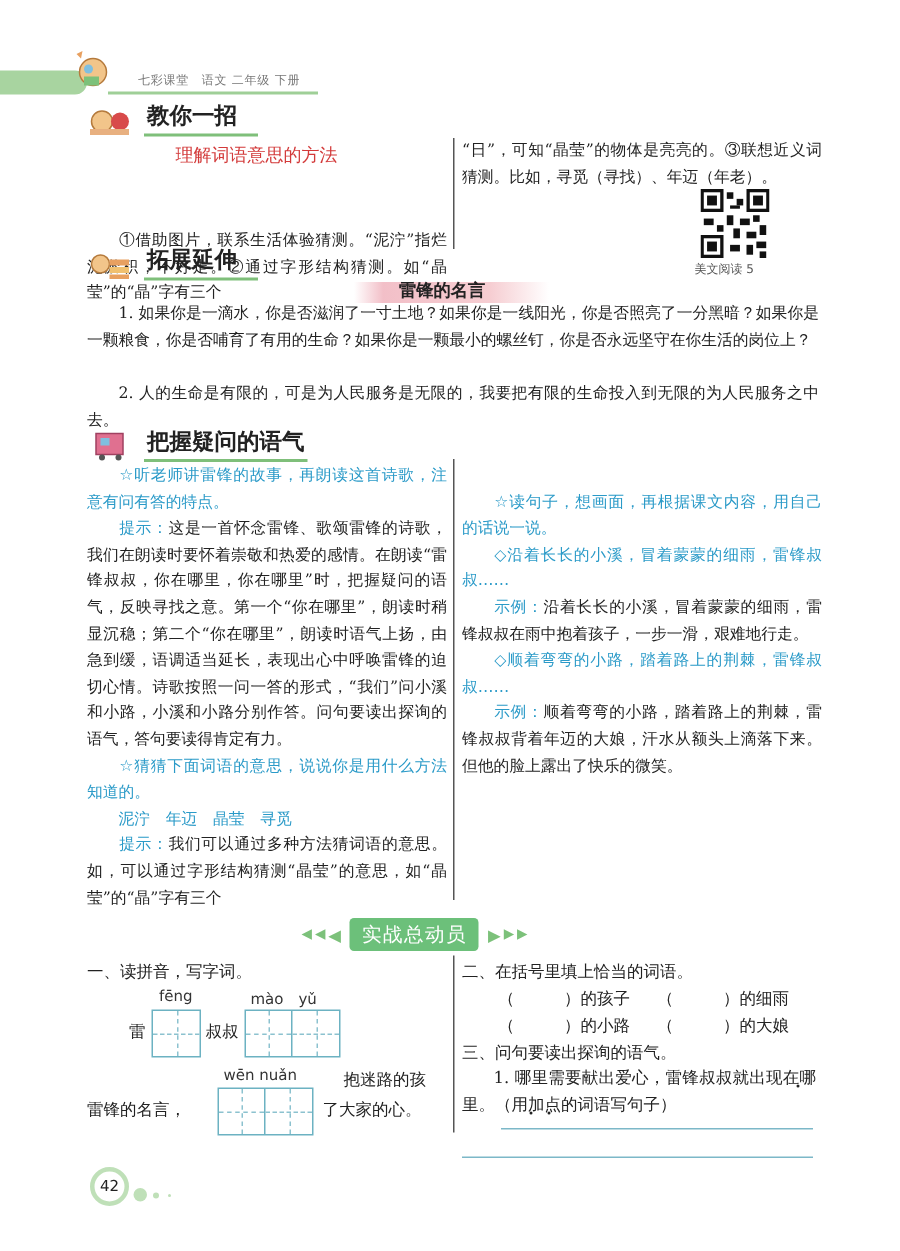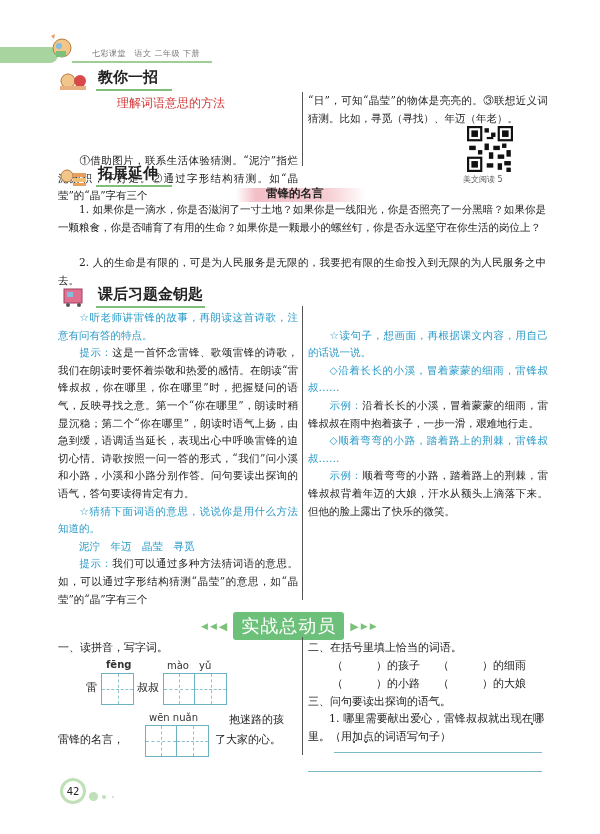--- a/index.html
+++ b/index.html
@@ -23,21 +23,21 @@
   .blue { color: #2a9ac8; font-family: "DejaVu Sans", sans-serif; }
 
   .qr { position: absolute; left: 467px; top: 126px; width: 46px; height: 46px; background: #fff; }
   .qr-cap { position: absolute; left: 463px; top: 174px; font-family: "DejaVu Sans", sans-serif; font-size: 8px; color: #555; }
 
   .brush { position: absolute; left: 236px; top: 188px; width: 130px; height: 14px; background: linear-gradient(90deg, rgba(240,180,190,0) 0%, rgba(240,180,190,0.85) 15%, rgba(245,200,205,0.9) 70%, rgba(245,200,205,0) 100%); }
   .brush-title { position: absolute; left: 266px; top: 186px; font-family: "DejaVu Serif", serif; font-weight: bold; font-size: 11.5px; color: #222; }
 
   .banner { position: absolute; left: 200px; top: 612px; display: flex; align-items: center; }
   .banner .arr { color: #7cc17a; font-size: 9px; margin: 0 1px; }
-  .banner .box { background: #6cc07a; color: #fff; font-family: "DejaVu Sans", sans-serif; font-size: 18px; padding: 2px 8px; border-radius: 3px; margin: 0 5px; letter-spacing: 1px; }
+  .banner .box { background: #6cc07a; color: #fff; font-family: "DejaVu Sans", sans-serif; font-size: 13px; padding: 2px 8px; border-radius: 3px; margin: 0 5px; letter-spacing: 1px; }
 
   .ex-title { position: absolute; font-family: "DejaVu Sans", sans-serif; font-size: 11px; color: #222; }
   .pinyin { position: absolute; font-family: "DejaVu Sans", sans-serif; font-size: 10px; color: #333; }
   .grid-box { position: absolute; border: 1px solid #6cb2c2; height: 32px; display: flex; }
   .cell { width: 31px; height: 30px; border-right: 1px solid #6cb2c2; position: relative;
           background:
             linear-gradient(#a8d0da, #a8d0da) center/1px 100% no-repeat,
             linear-gradient(#a8d0da, #a8d0da) center/100% 1px no-repeat; }
   .cell.dash { background: none; }
   .cell.dash::before { content: ""; position: absolute; left: 50%; top: 0; bottom: 0; border-left: 1px dashed #8cc2cf; }
@@ -124,21 +124,21 @@
   <span class="indent"></span><span>2. 人的生命是有限的，可是为人民服务是无限的，我要把有限的生命投入到无限的为人民服务之中去。</span>
 </div>
 
 <div class="sec-head" style="left:58px; top:285px;">
   <svg class="sec-icon" viewBox="0 0 30 22">
     <rect x="6" y="3" width="18" height="14" fill="#e07090" stroke="#a04060"></rect>
     <circle cx="10" cy="19" r="2" fill="#555"></circle>
       <circle cx="21" cy="19" r="2" fill="#555"></circle>
     <rect x="9" y="6" width="6" height="5" fill="#7fbfe0"></rect>
   </svg>
-  <span class="sec-title">课后习题金钥匙</span>
+  <span class="sec-title">把握疑问的语气</span>
 </div>
 
 <div class="para" style="left:58px; top:309px; width:240px;">
   <span class="indent"></span><span class="blue">☆听老师讲雷锋的故事，再朗读这首诗歌，注意有问有答的特点。</span><br>
   <span class="indent"></span><span class="blue">提示：</span><span>这是一首怀念雷锋、歌颂雷锋的诗歌，我们在朗读时要怀着崇敬和热爱的感情。在朗读“雷锋叔叔，你在哪里，你在哪里”时，把握疑问的语气，反映寻找之意。第一个“你在哪里”，朗读时稍显沉稳；第二个“你在哪里”，朗读时语气上扬，由急到缓，语调适当延长，表现出心中呼唤雷锋的迫切心情。诗歌按照一问一答的形式，“我们”问小溪和小路，小溪和小路分别作答。问句要读出探询的语气，答句要读得肯定有力。</span><br>
   <span class="indent"></span><span class="blue">☆猜猜下面词语的意思，说说你是用什么方法知道的。</span><br>
   <span class="indent"></span><span class="blue">泥泞　年迈　晶莹　寻觅</span><br>
   <span class="indent"></span><span class="blue">提示：</span><span>我们可以通过多种方法猜词语的意思。如，可以通过字形结构猜测“晶莹”的意思，如“晶莹”的“晶”字有三个</span>
 </div>
 <div class="col-divider" style="left:302px; top:306px; height:294px;"></div>
@@ -155,21 +155,21 @@
   <span class="arr">◀</span>
   <span class="arr">◀</span>
   <span class="arr" style="font-size:11px">◀</span>
   <span class="box">实战总动员</span>
   <span class="arr" style="font-size:11px">▶</span>
   <span class="arr">▶</span>
   <span class="arr">▶</span>
 </div>
 
 <div class="ex-title" style="left:58px; top:640px;">一、读拼音，写字词。</div>
-<div class="pinyin" style="left:106px; top:659px;font-weight:bold;">fēng</div>
+<div class="pinyin" style="left:106px; top:659px;">fēng</div>
 <div class="pinyin" style="left:167px; top:659px;">mào　yǔ</div>
 <div class="txt" style="left:86px; top:680px;">雷</div>
 <div class="grid-box" style="left:101px; top:673px; width:33px;">
   <div class="cell dash"></div>
 </div>
 <div class="txt" style="left:137px; top:680px;">叔叔</div>
 <div class="grid-box" style="left:163px; top:673px; width:64px;">
   <div class="cell dash"></div>
     <div class="cell dash"></div>
 </div>

